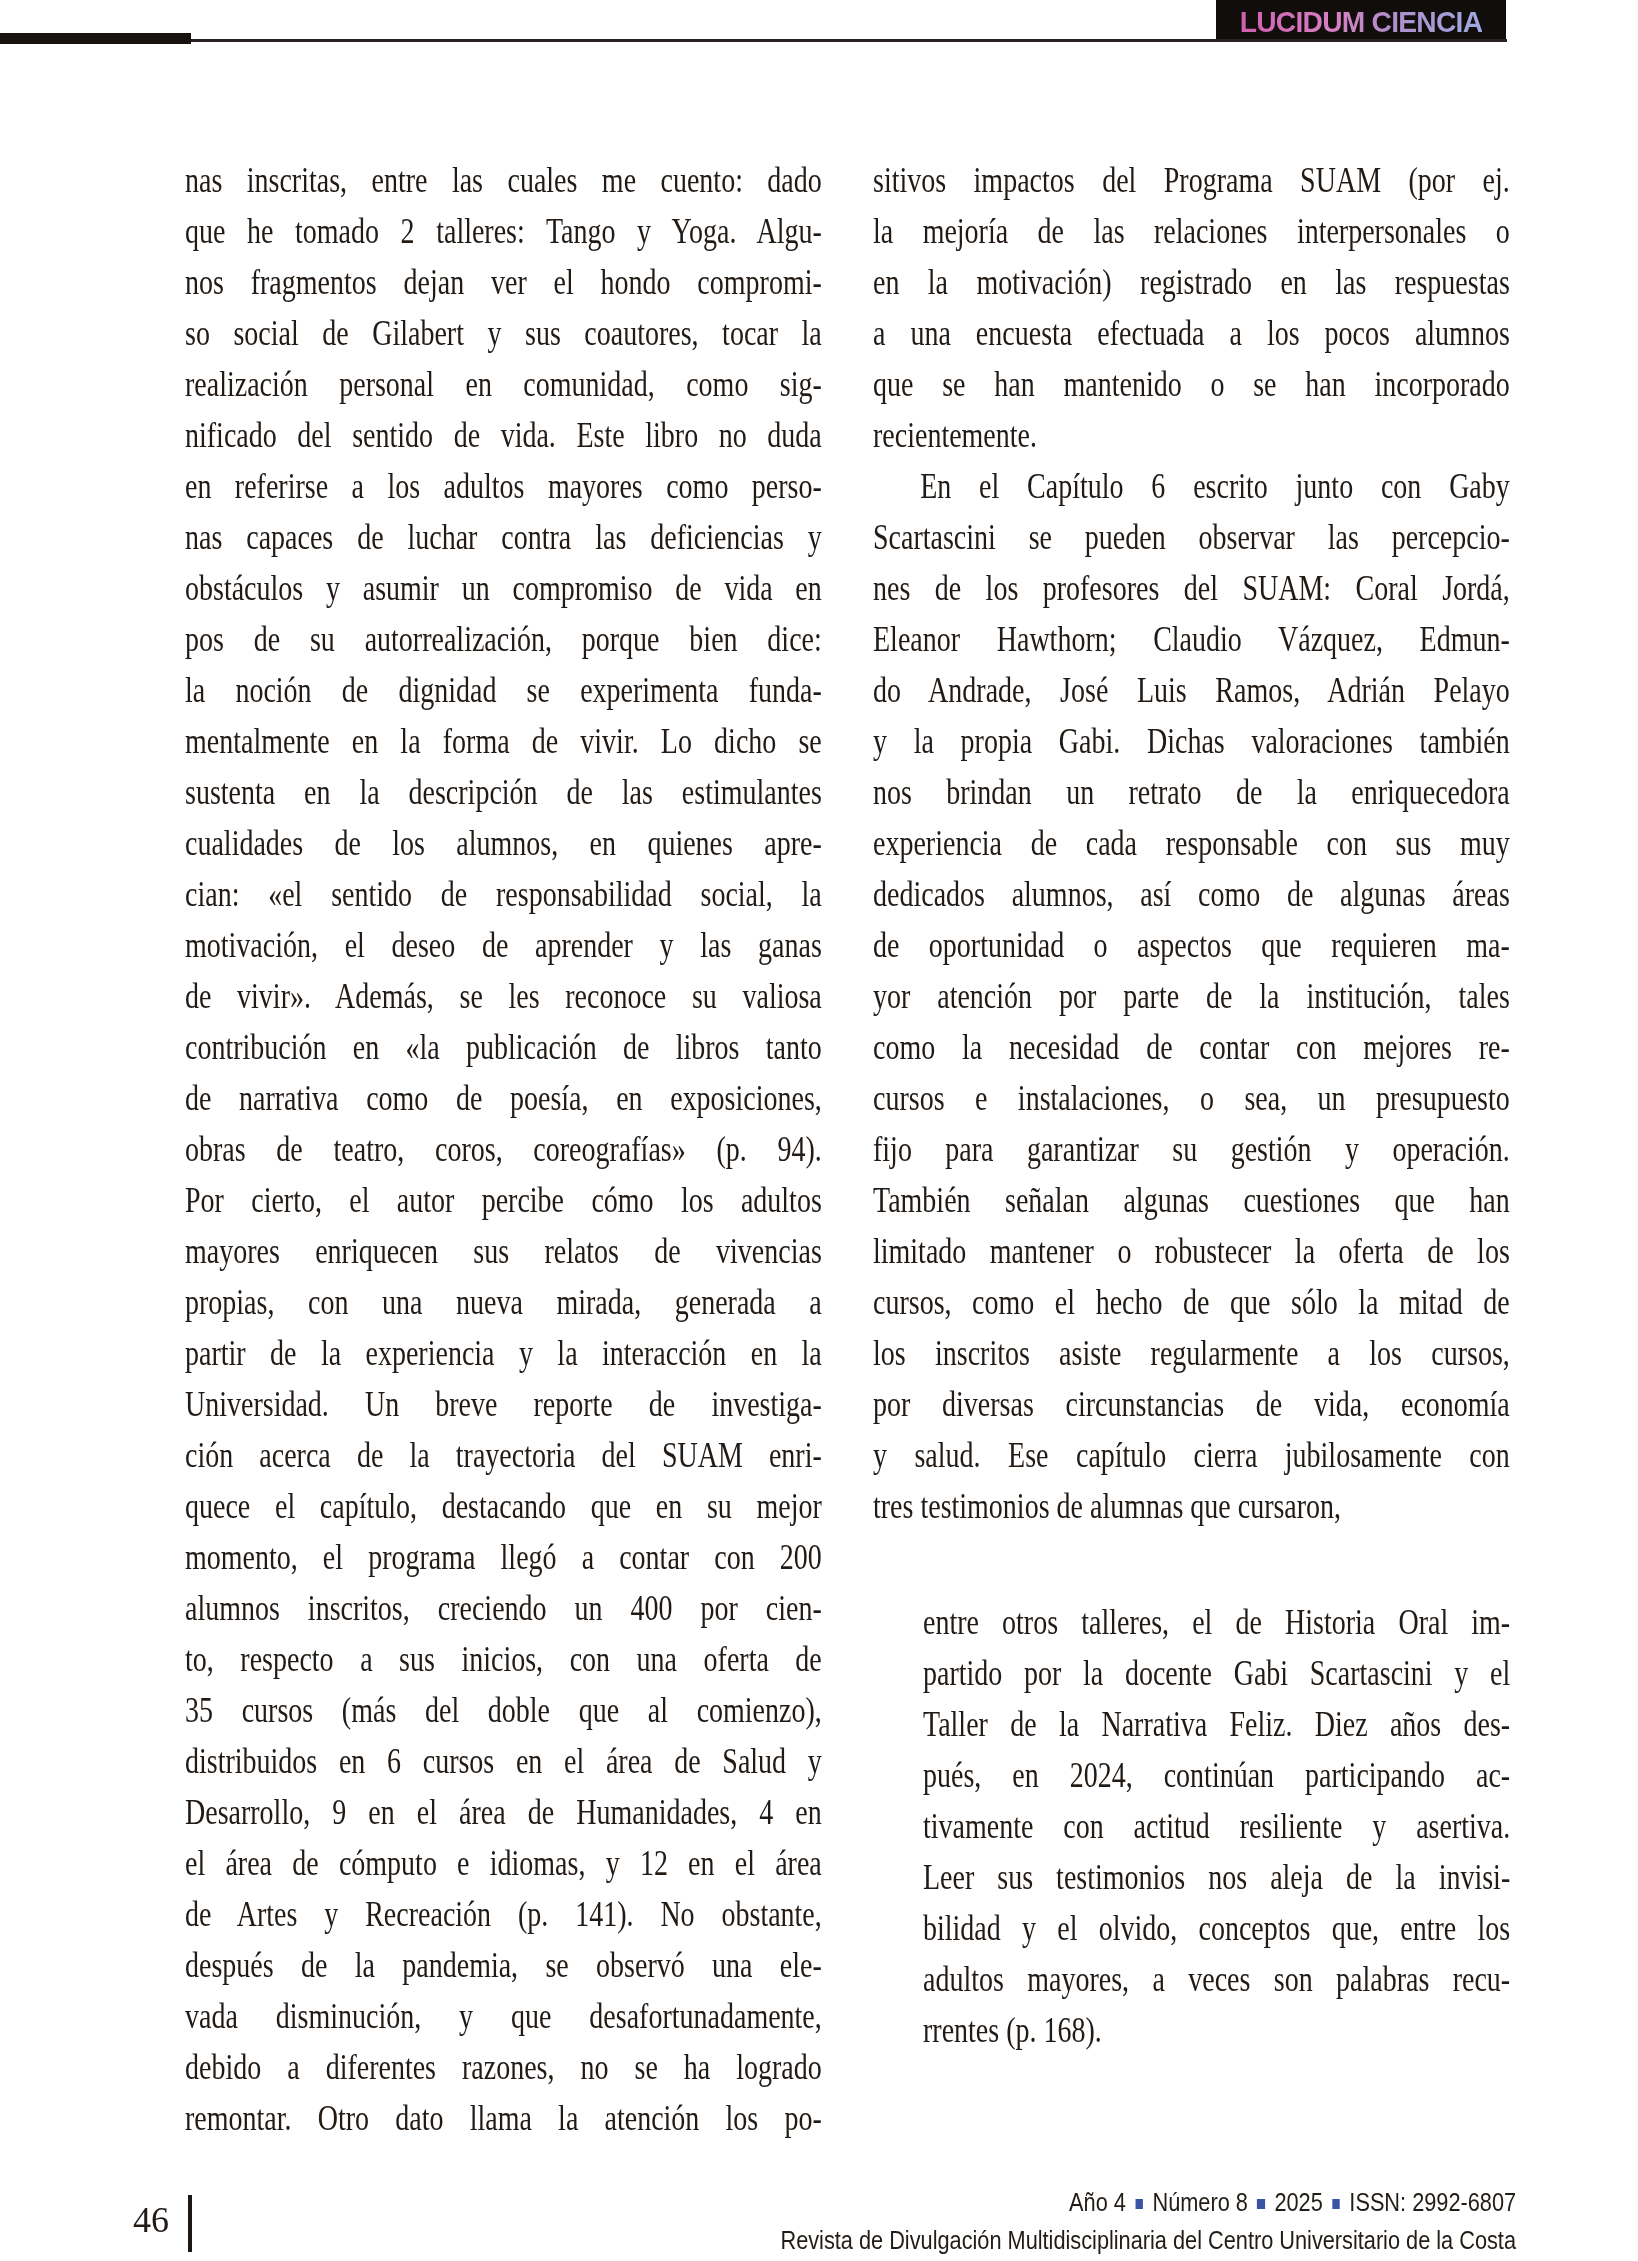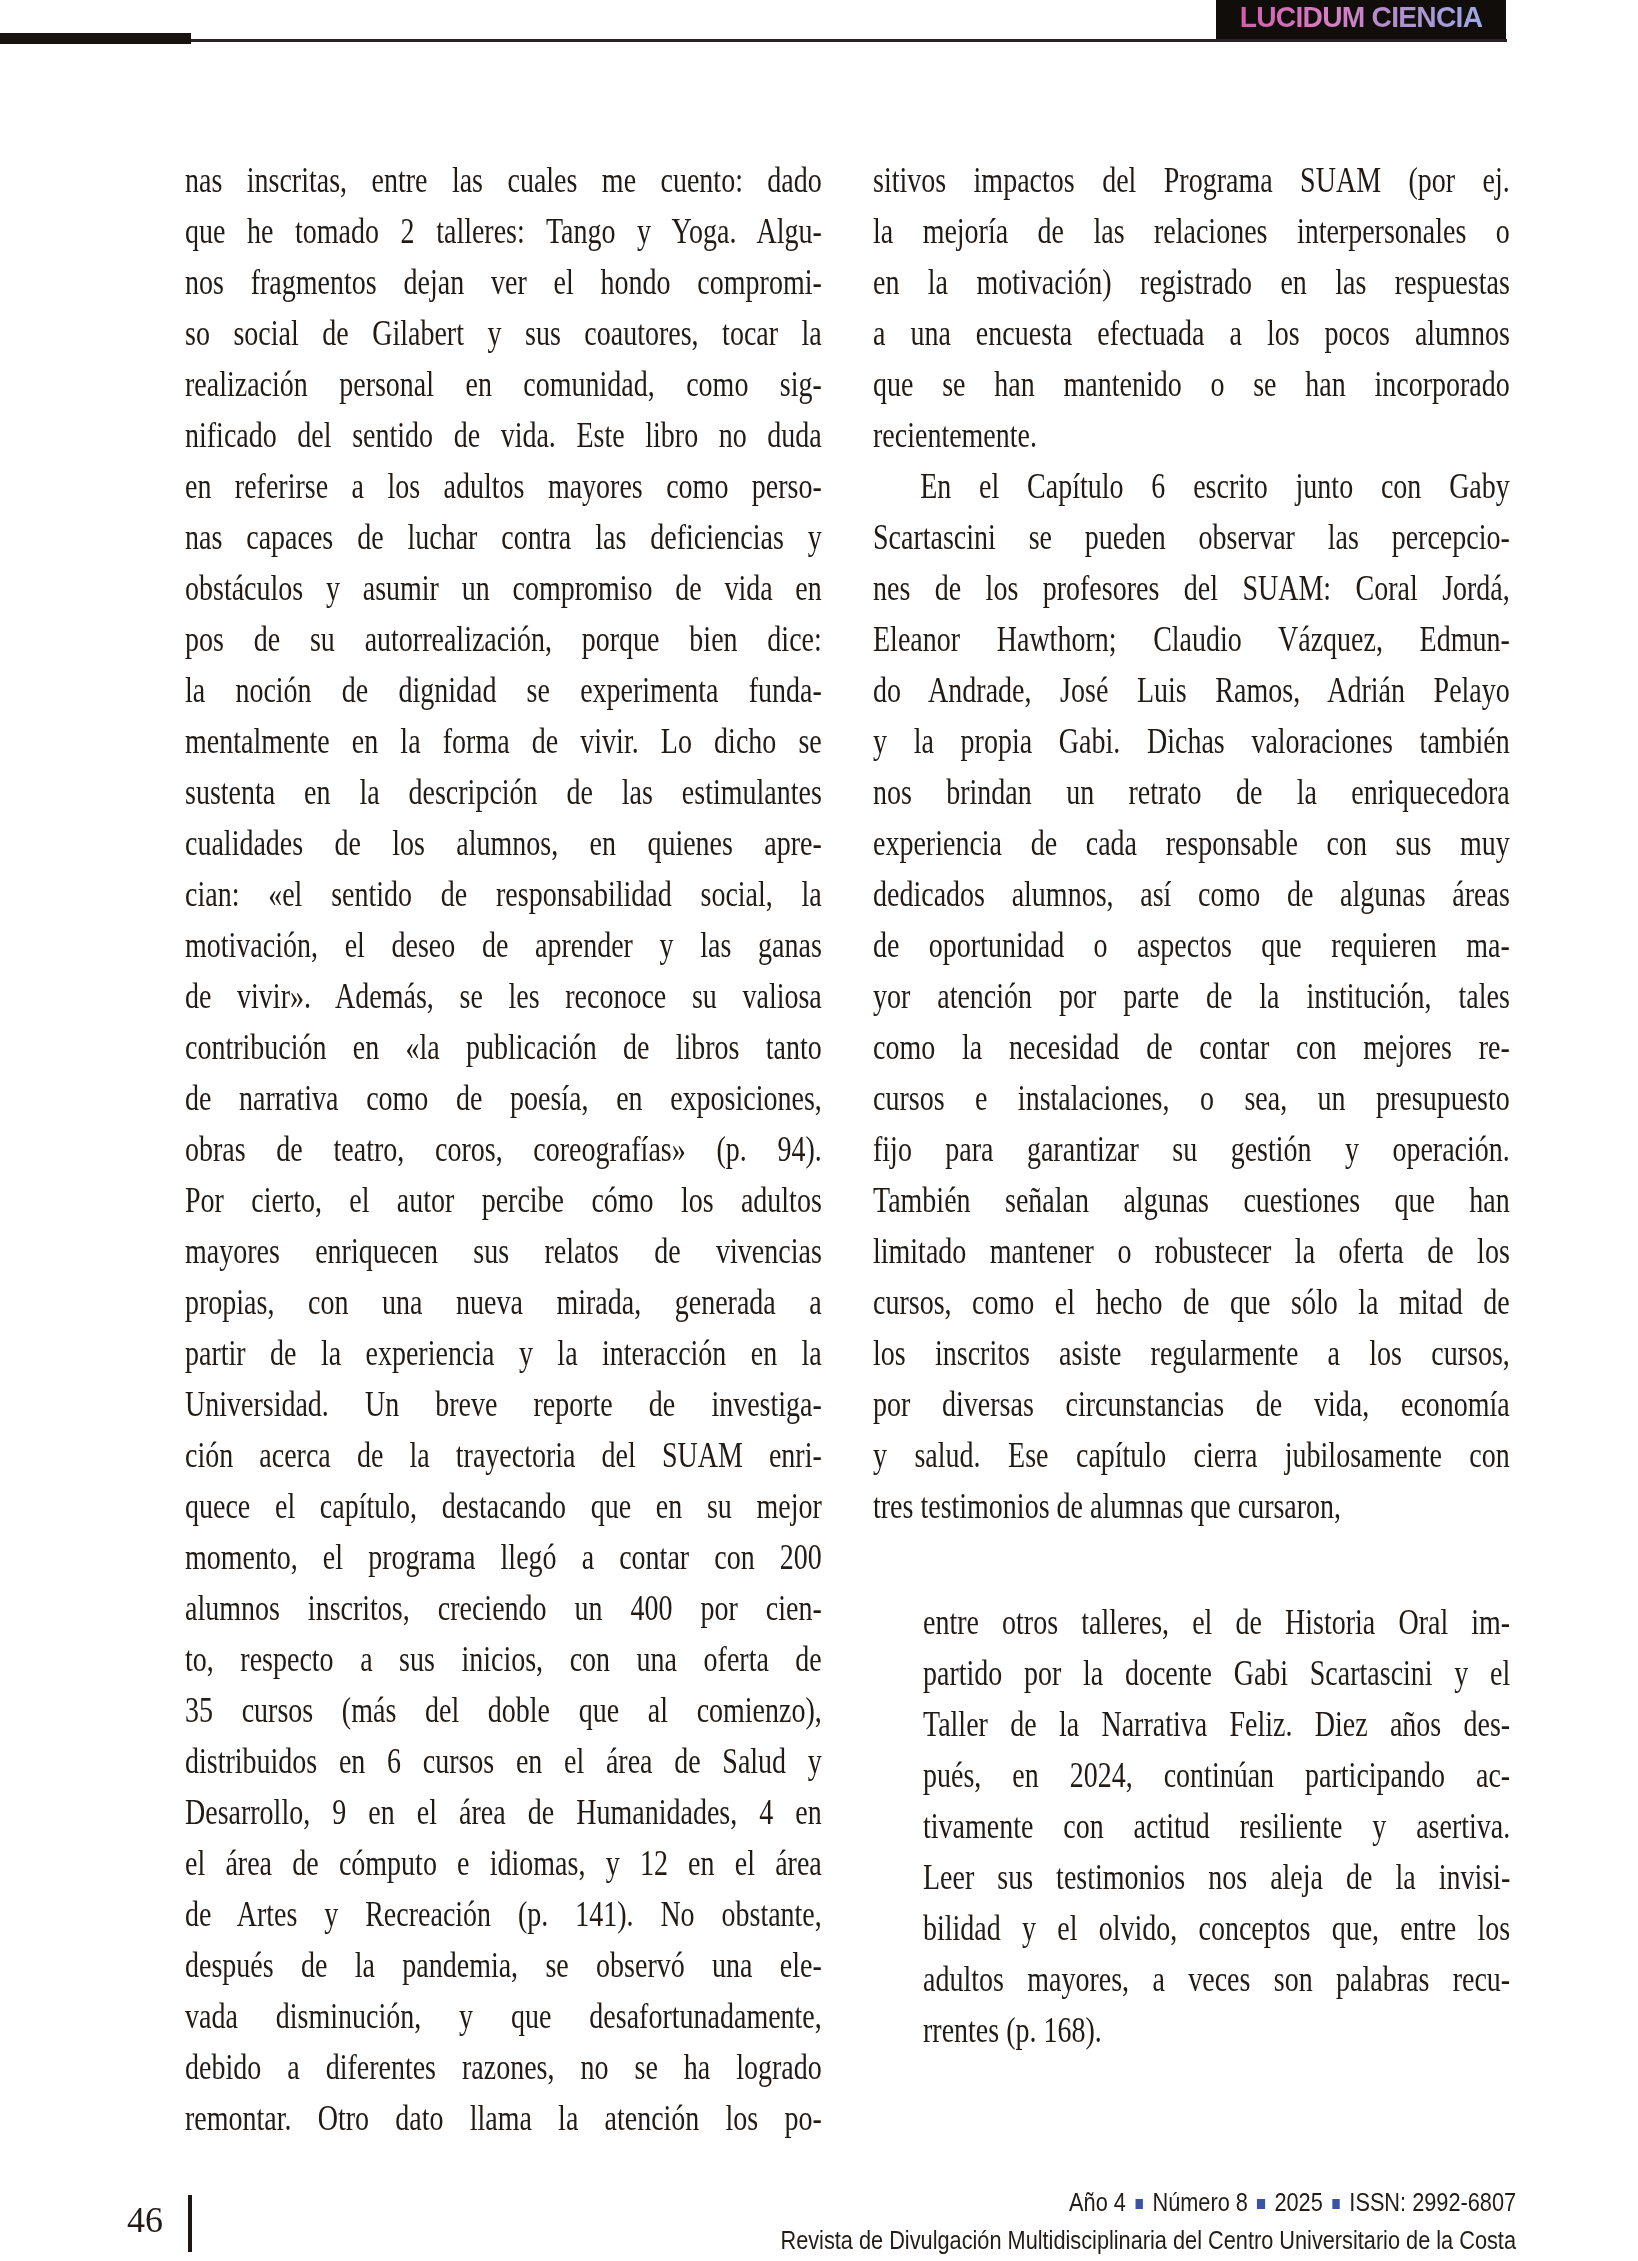--- a/index.html
+++ b/index.html
@@ -5,21 +5,21 @@
   html,body{margin:0;padding:0;background:#ffffff;}
   .page{
     position:relative;width:1638px;height:2261px;background:#ffffff;overflow:hidden;
     font-family:"Liberation Serif","DejaVu Serif",serif;color:#211a15;
   }
   
   .bar-thick{position:absolute;left:0;top:33px;width:191px;height:10.6px;background:#181210;}
   .head-rule{position:absolute;left:191px;top:39px;width:1316px;height:3px;background:#2b2026;}
   .logo-box{
     position:absolute;left:1216px;top:0;width:290px;height:39px;background:#100d0b;
-    display:flex;align-items:flex-start;justify-content:center;
+    display:flex;align-items:flex-end;justify-content:center;
   }
   .logo-text{
     font-family:"Liberation Sans",sans-serif;font-weight:bold;font-size:30px;letter-spacing:-0.8px;
     background:linear-gradient(90deg,#d05fae 0%,#d67fc3 38%,#b18ecb 62%,#9da9e2 100%);
     -webkit-background-clip:text;background-clip:text;color:transparent;
     white-space:nowrap;transform:scaleX(0.94);
   }
   
   .col{
     position:absolute;top:155px;width:796px;font-size:35px;
@@ -28,21 +28,21 @@
   .col-left{left:185px;}
   .col-right{left:873px;}
   .quote{
     position:absolute;left:923px;top:1597px;width:734px;font-size:35px;
     transform:scaleX(0.8);transform-origin:0 0;
   }
   .ln{height:51px;line-height:51px;text-align:justify;text-align-last:justify;white-space:normal;}
   .ln.no-j{text-align-last:left;}
   .ln.ind{text-indent:59px;}
   
-  .page-num{position:absolute;left:127px;top:2202px;font-size:36px;line-height:1;color:#211a15;}
+  .page-num{position:absolute;left:133px;top:2202px;font-size:36px;line-height:1;color:#211a15;}
   .foot-bar{position:absolute;left:188px;top:2195px;width:3.8px;height:57px;background:#1c1712;}
   .foot-line{
     position:absolute;right:122px;white-space:nowrap;color:#221c16;
     font-family:"Liberation Sans",sans-serif;font-size:26.5px;line-height:1.1;
     transform:scaleX(0.82);transform-origin:100% 0;
   }
   .foot-meta{top:2188px;}
   .foot-title{top:2226px;}
   .sq{display:inline-block;width:9.8px;height:9.8px;background:#3a54a3;margin:0 11.3px;vertical-align:2.3px;}
 </style>

